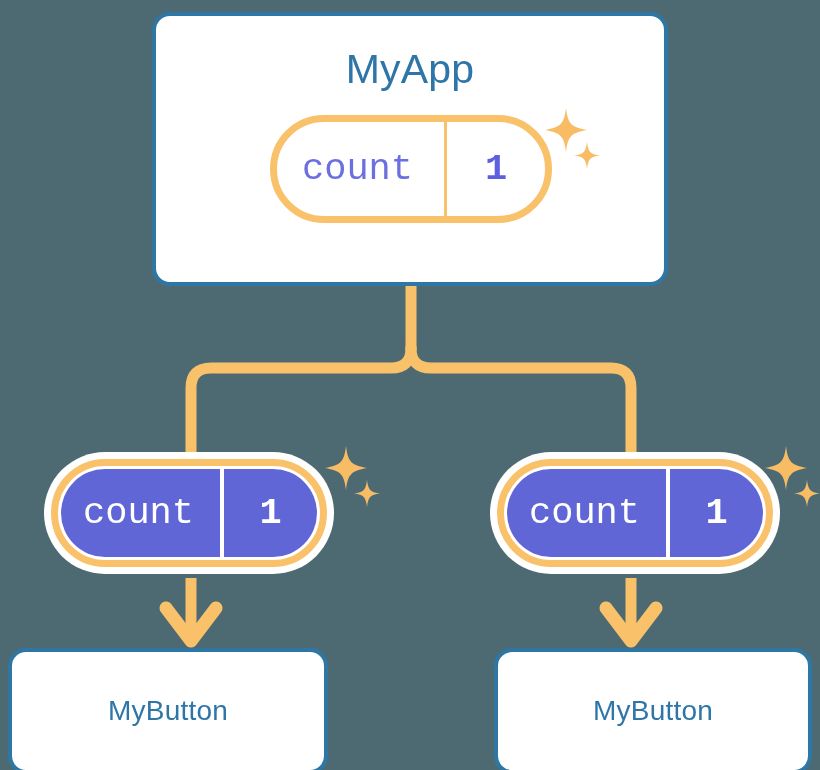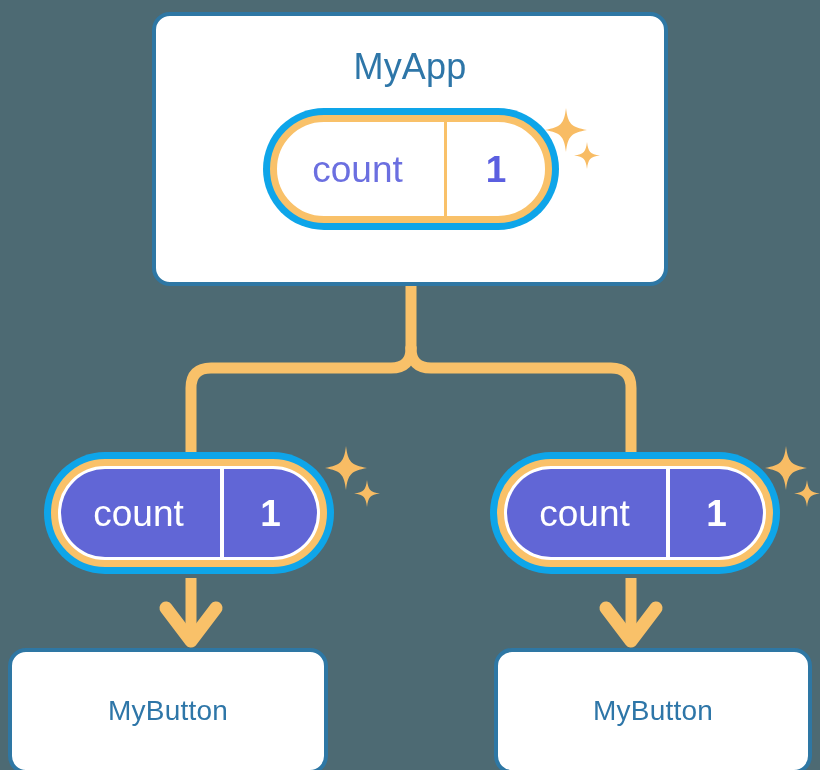--- a/index.html
+++ b/index.html
@@ -36,21 +36,21 @@
     background: #ffffff;
     border: 4px solid #2e77a4;
     border-radius: 18px;
     box-sizing: border-box;
     display: flex;
     align-items: flex-start;
     justify-content: center;
   }
   .comp-title {
     color: #2e76a8;
-    font-size: 36px;
+    font-size: 41px;
     font-weight: 400;
     letter-spacing: 0.2px;
     line-height: 1;
     white-space: nowrap;
   }
 
   #box-myapp {
     left: 152px;
     top: 12px;
     width: 516px;
@@ -65,24 +65,25 @@
     align-items: center;
   }
   #box-btn-left  { left: 8px;   width: 320px; }
   #box-btn-right { left: 494px; width: 318px; }
   .btn-box .comp-title { font-size: 28px; }
 
   
   .pill-wrap {
     position: absolute;
     
-    background: #0ea5e9;
+    background: #ffffff;
     border-radius: 999px;
     padding: 7px;
     box-sizing: border-box;
+    font-family: Liberation Mono, monospace;
   }
   .pill {
     border: 7px solid #f9c169;
     border-radius: 999px;
     box-sizing: border-box;
     display: flex;
     align-items: stretch;
     overflow: hidden;
     height: 100%;
   }

